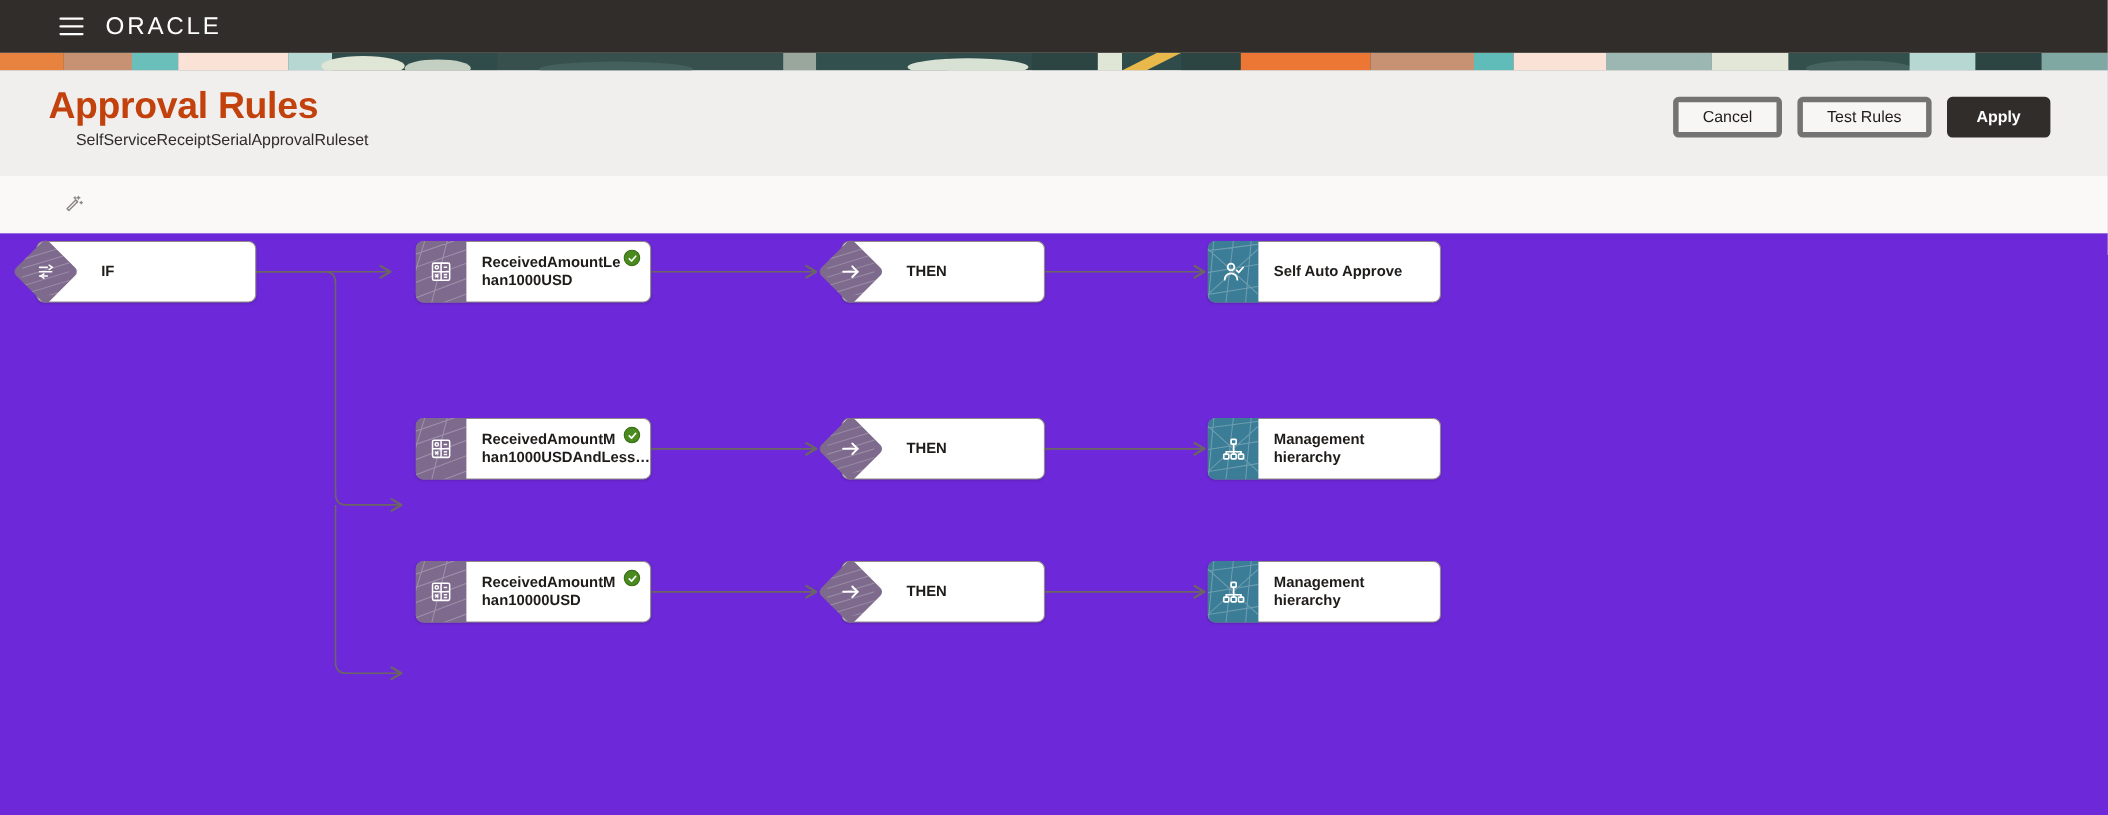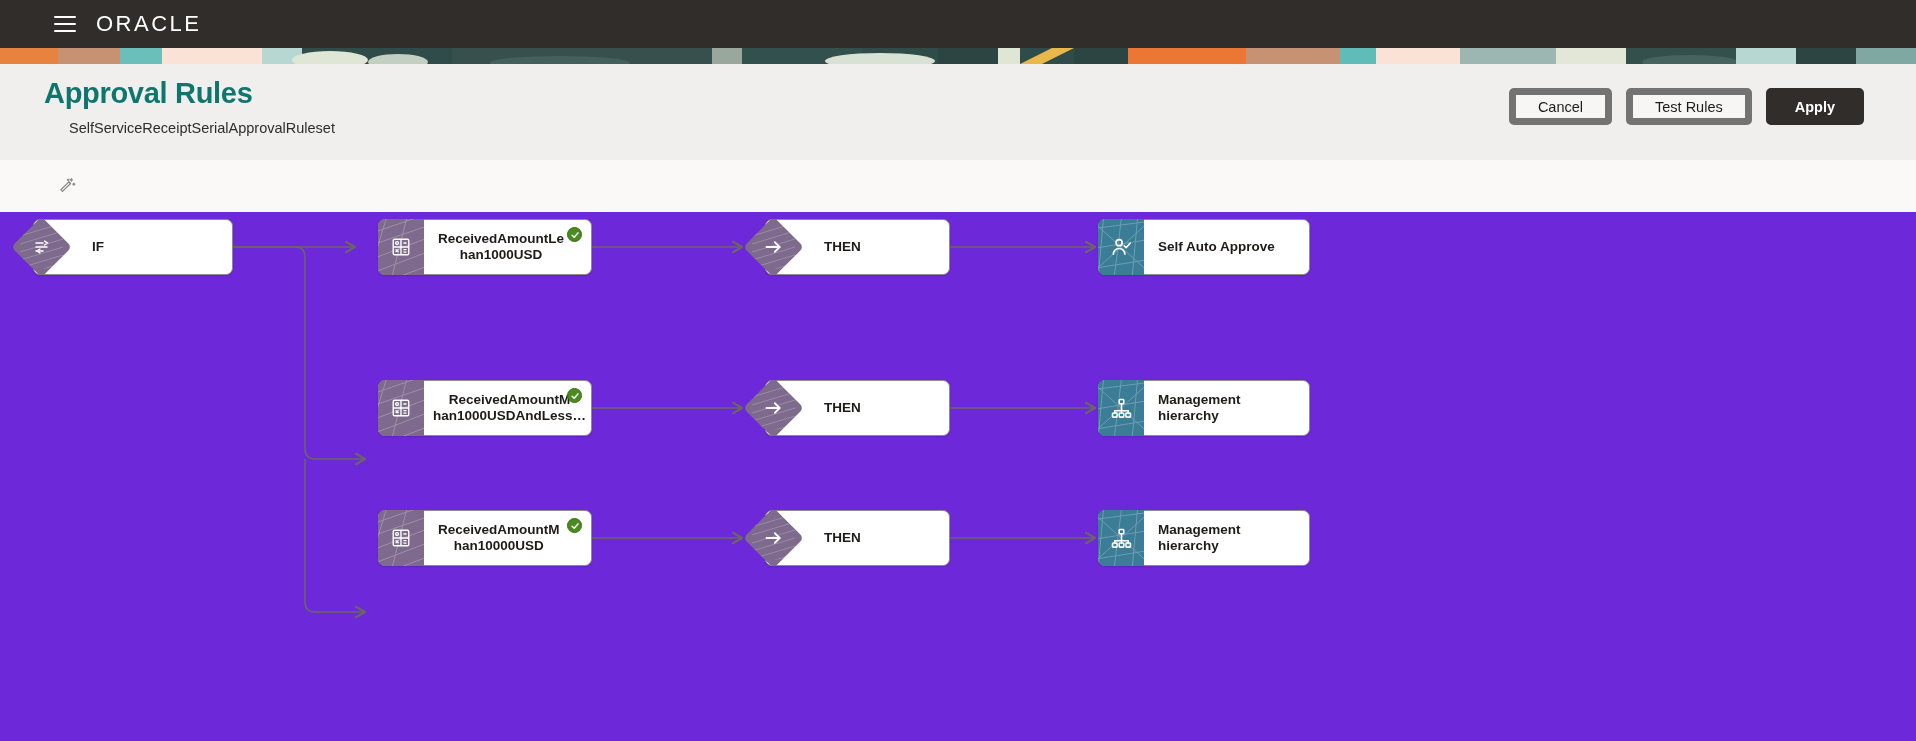--- a/index.html
+++ b/index.html
@@ -66,37 +66,37 @@
 
   
   .page-header {
     position: absolute; top: 64px; left: 0;
     width: 1916px; height: 96px;
     background: #f0efed;
     z-index: 10;
   }
   .page-title {
     position: absolute; left: 44px; top: 13px;
-    font-size: 29px; font-weight: 700; color: #0f766e;
+    font-size: 34px; font-weight: 700; color: #c2410c;
     letter-spacing: -0.3px;
   }
   .page-subtitle {
     position: absolute; left: 45px; top: 56px;
     font-size: 14.5px; color: #2f2c29; font-weight: 400; margin-left: 24px;
   }
   .header-actions {
     position: absolute; right: 52px; top: 24px;
     display: flex; gap: 14px; align-items: center;
   }
   .btn {
     height: 37px; padding: 0 22px;
     border-radius: 5px; font-size: 14.5px;
     font-family: "Liberation Sans", sans-serif;
     cursor: pointer; display: flex; align-items: center; justify-content: center;
-    border: 7px solid #737373; background: #f7f6f5; color: #1e1b19;
+    border: 5px solid #737373; background: #f7f6f5; color: #1e1b19;
     font-weight: 400; white-space: nowrap;
   }
   .btn.primary {
     background: #312d2a; border-color: #312d2a; color: #fff; font-weight: 600;
   }
 
   
   .toolbar {
     position: absolute; top: 160px; left: 0;
     width: 1916px; height: 52px;
@@ -136,21 +136,21 @@
     display: flex; align-items: center; justify-content: center;
     position: relative;
   }
   .node-label {
     display: flex; align-items: center;
     padding-left: 14px; padding-right: 10px;
     font-size: 13.5px; font-weight: 700; color: #1e1b19;
     line-height: 16px; overflow: hidden;
   }
   .node-label.two-line {
-    flex-direction: column; align-items: center; justify-content: center;
+    flex-direction: column; align-items: flex-start; justify-content: center;
   }
   .node-label.two-line span { white-space: nowrap; }
 
   
   .diamond {
     position: absolute; left: -14px; top: 50%;
     width: 43px; height: 43px;
     transform: translateY(-50%) rotate(45deg);
     background: #7d6a8c; border-radius: 5px;
     display: flex; align-items: center; justify-content: center;

